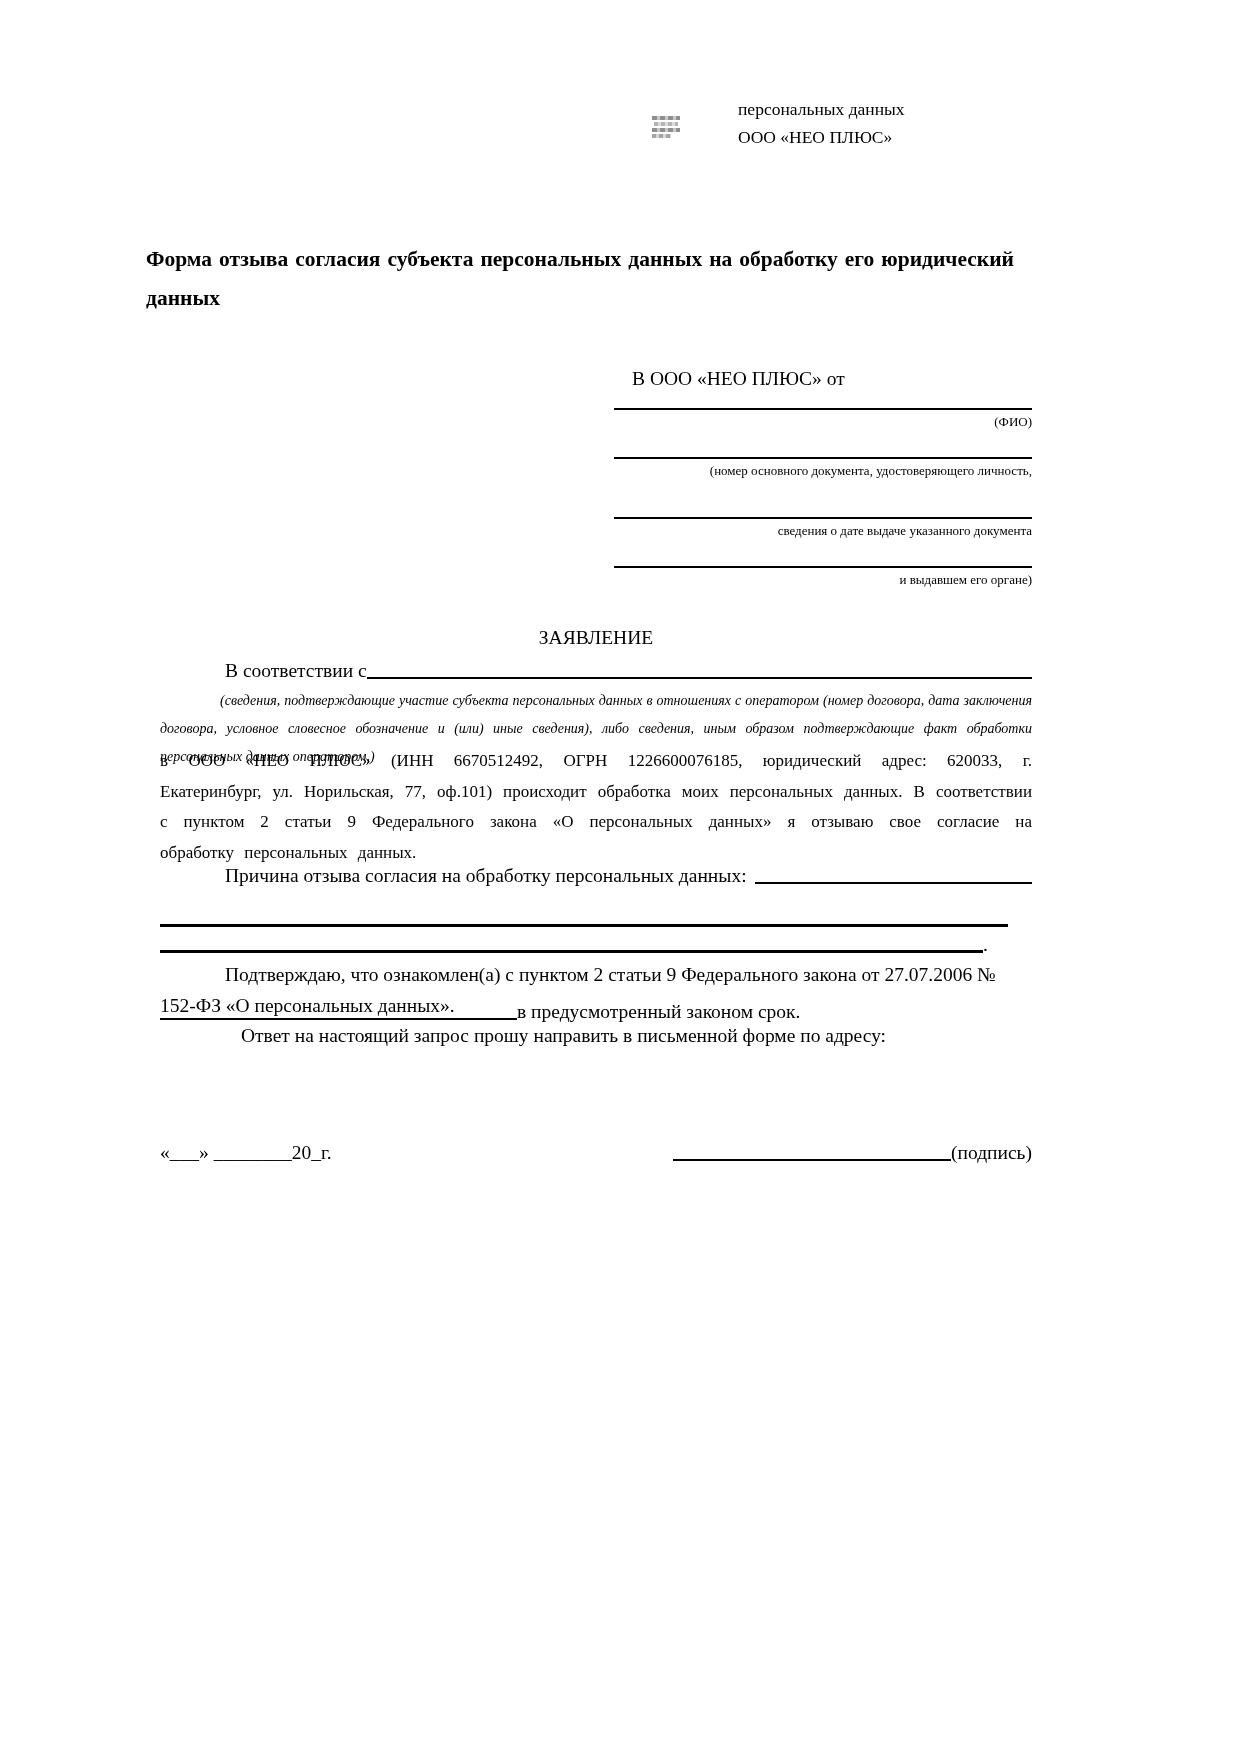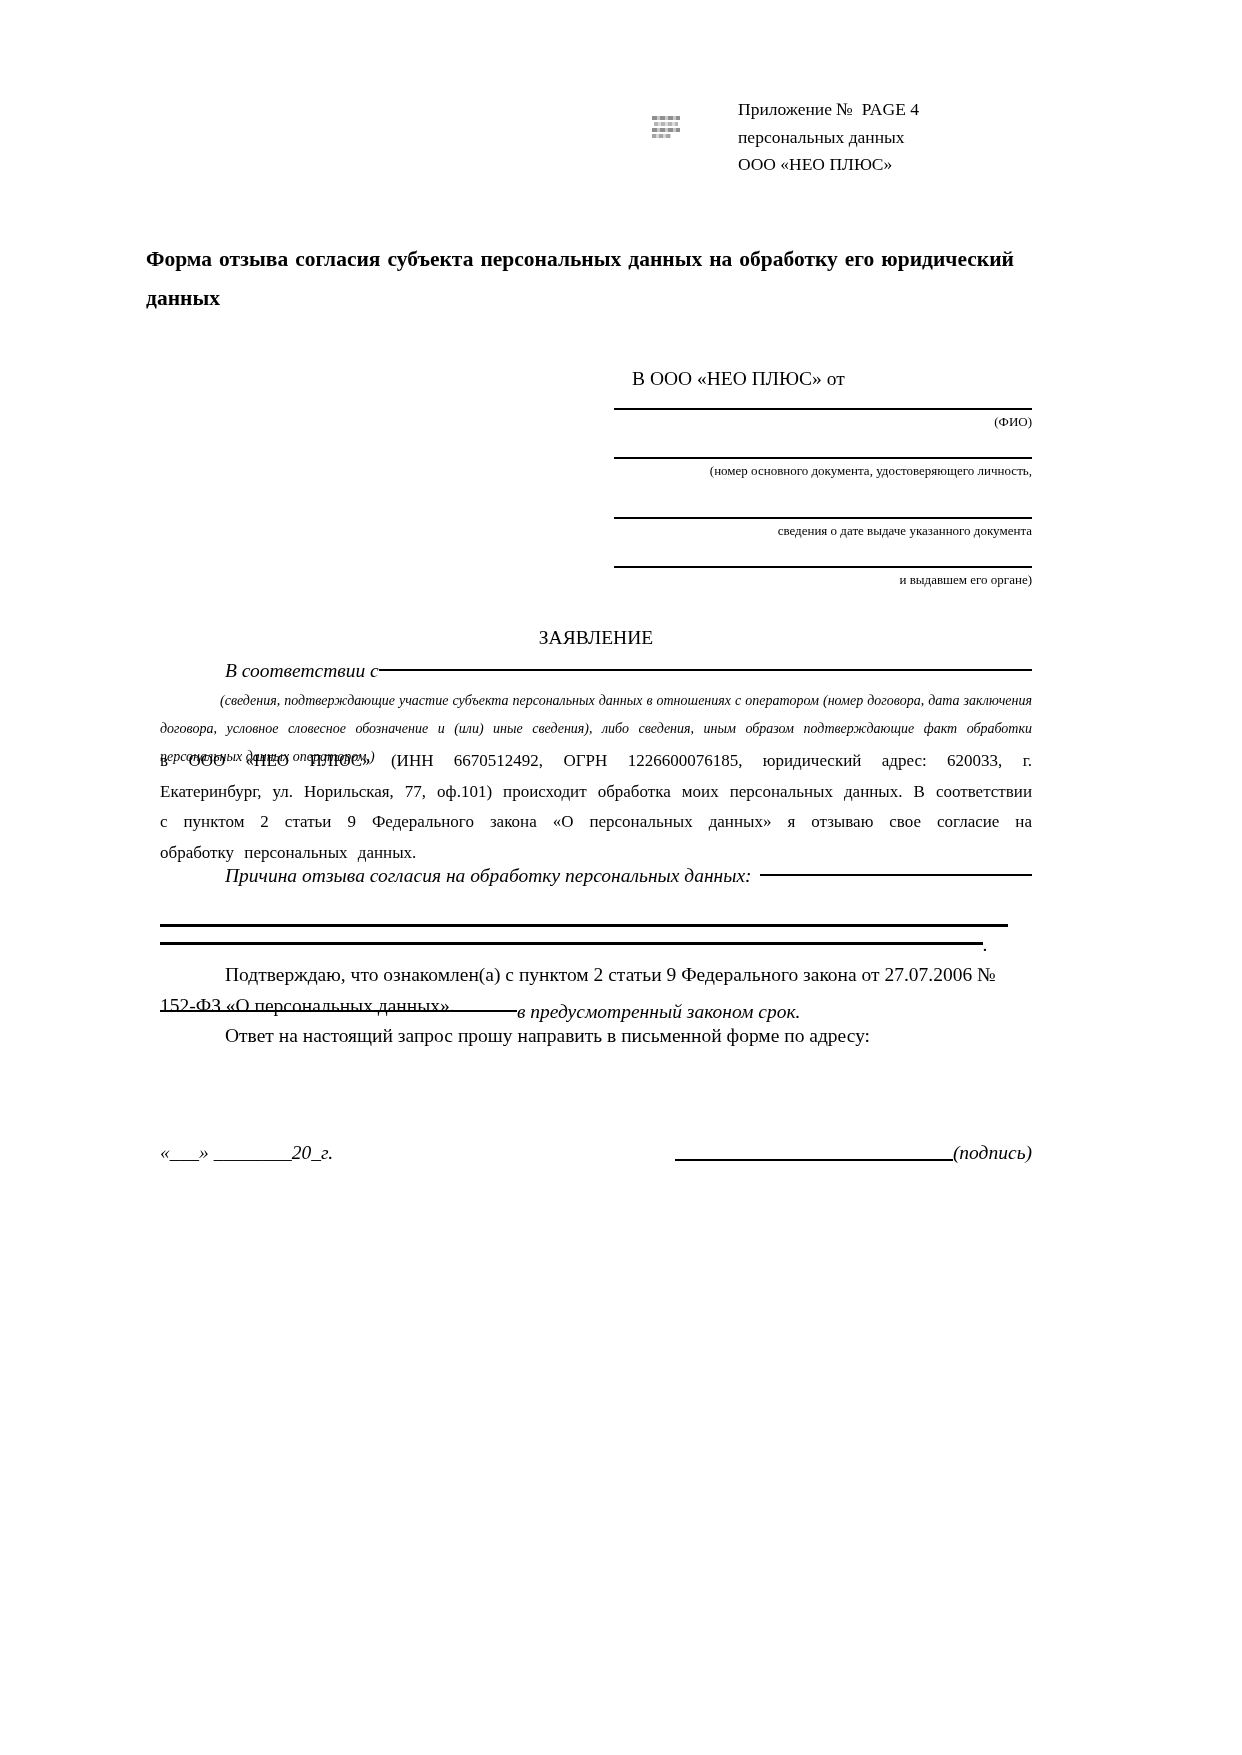--- a/index.html
+++ b/index.html
@@ -32,21 +32,21 @@
   .addressee .rule { position:absolute; left:0; width:100%; border-bottom:2px solid #000; }
   .addressee .cap { position:absolute; left:0; width:100%; text-align:right; font-size:13px; line-height:17px; }
   .r1 { top:40px; } .c1 { top:45px; }
   .r2 { top:89px; } .c2 { top:94px; }
   .r3 { top:149px; } .c3 { top:154px; }
   .r4 { top:198px; } .c4 { top:203px; }
 
   .statement-heading { left:160px; top:627px; width:872px;
     text-align:center; font-size:19.5px; }
 
-  .row { display:flex; align-items:center; font-size:19.5px;font-style:italic; }
+  .row { display:flex; align-items:flex-end; font-size:19.5px; }
   .row .txt { white-space:nowrap; }
   .row .fill { flex:1 1 auto; border-bottom:2px solid #000; margin-bottom:3px; }
   .row .blank { border-bottom:2px solid #000; margin-bottom:3px; }
 
   .intro-row { left:160px; top:660px; width:872px; }
   .intro-row .txt { margin-left:65px; }
 
   .fine-print { left:160px; top:687px; width:872px;
     font-size:14px; line-height:28px; text-align:justify; text-indent:60px;font-style:italic; }
 
@@ -55,41 +55,40 @@
 
   .reason-row { left:160px; top:865px; width:872px;gap:8px; }
   .reason-row .txt { margin-left:65px; }
 
   .blank-full-1 { left:160px; top:924px; width:848px; border-bottom:3px solid #000; }
   .blank2-row { left:160px; top:934px; width:872px; }
   .blank2-row .blank { width:823px; border-bottom:3px solid #000; margin-bottom:3px; }
 
   .confirm-par { left:160px; top:960px; width:872px;
     font-size:19.5px; line-height:30.6px; text-indent:65px; }
-  .reply-par { left:160px; top:1021px; width:872px;
+  .reply-par { left:176px; top:1021px; width:872px;
     font-size:19.5px; line-height:30.6px; text-indent:65px; }
   .reply-row { left:160px; top:1001px; width:872px; }
   .reply-row .blank { width:357px; }
 
   .footer-row { left:160px; top:1142px; width:872px; }
   .footer-row .sig-group { margin-left:auto; display:flex; align-items:flex-end; }
   .footer-row .sig-group .blank { width:278px; }
 </style>
 </head>
 <body>
 
 <div class="abs field-icon">
   <div class="bar b1"></div>
   <div class="bar b2"></div>
   <div class="bar b3"></div>
   <div class="bar b4"></div>
 </div>
 
 <div class="abs header-right">
-  <div class="pre">Приложение №  PAGE 4</div>
   <div class="pre">персональных данных</div>
   <div class="pre">ООО «НЕО ПЛЮС»</div>
 </div>
 
 <div class="abs doc-title">Форма отзыва согласия субъекта персональных данных на обработку его юридический данных</div>
 
 <div class="abs addressee">
   <div class="to-line">В ООО «НЕО ПЛЮС» от</div>
 
   <div class="rule r1"></div>

